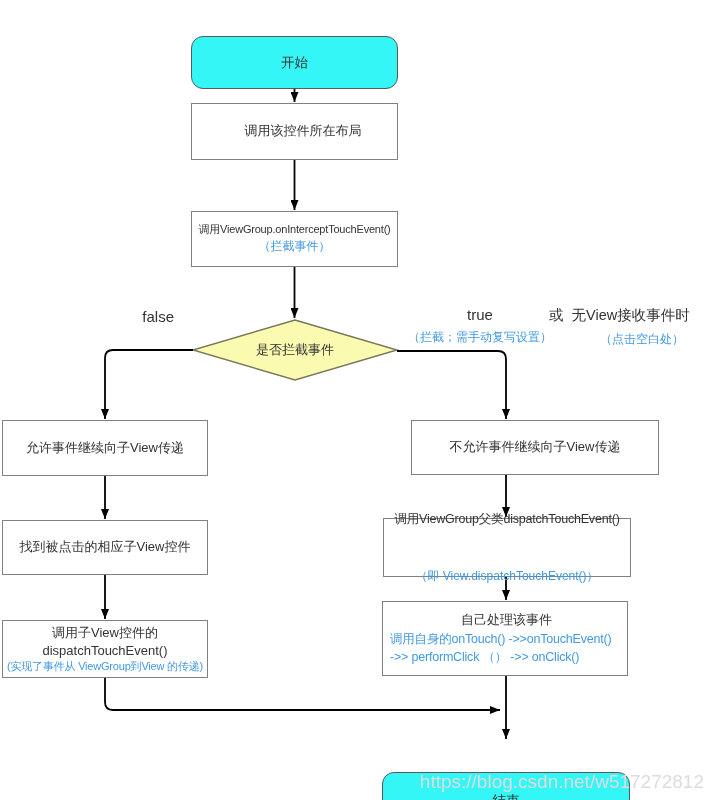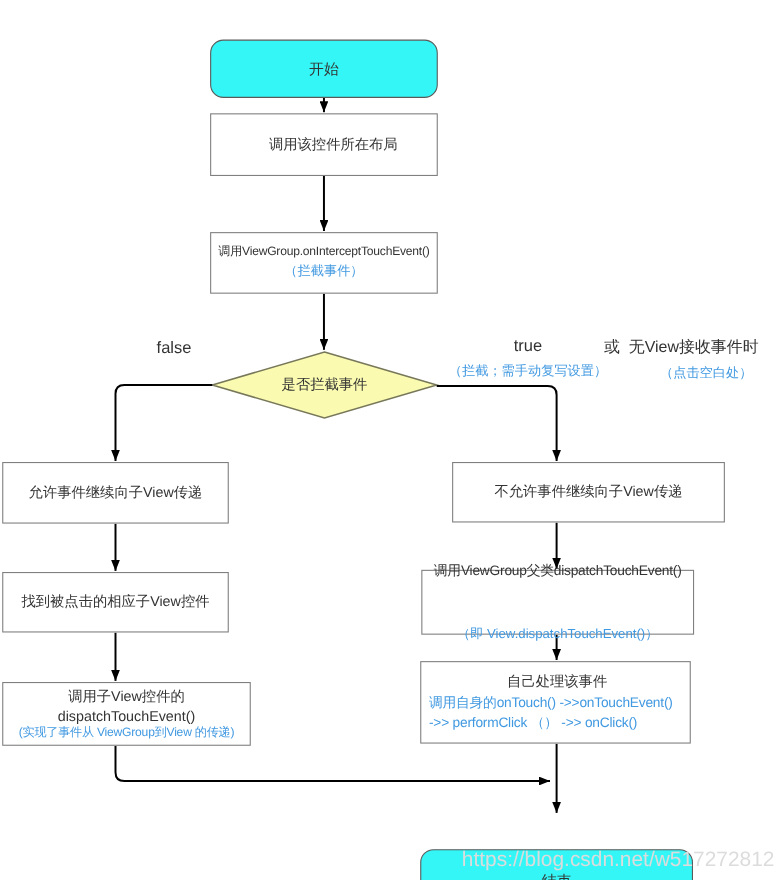--- a/index.html
+++ b/index.html
@@ -117,21 +117,21 @@
   <div class="edge-note" style="left:577px;top:331px;width:130px;">（点击空白处）</div>
 
   <div class="node" style="left:2px;top:420px;width:206px;height:56px;">
     <span>允许事件继续向子View传递</span>
   </div>
 
   <div class="node" style="left:2px;top:520px;width:206px;height:55px;">
     <span>找到被点击的相应子View控件</span>
   </div>
 
-  <div class="node" style="left:2px;top:620px;width:226px;height:58px;line-height:1.35;">
+  <div class="node" style="left:2px;top:620px;width:206px;height:58px;line-height:1.35;">
     <span>调用子View控件的</span>
     <span class="nowrap">dispatchTouchEvent()</span>
     <span class="blue small nowrap">(实现了事件从 ViewGroup到View 的传递)</span>
   </div>
 
   <div class="node" style="left:383px;top:420px;width:248px;height:55px;margin-left:28px;">
     <span>不允许事件继续向子View传递</span>
   </div>
 
   <div class="node" style="left:383px;top:518px;width:248px;height:59px;gap:40px;">

